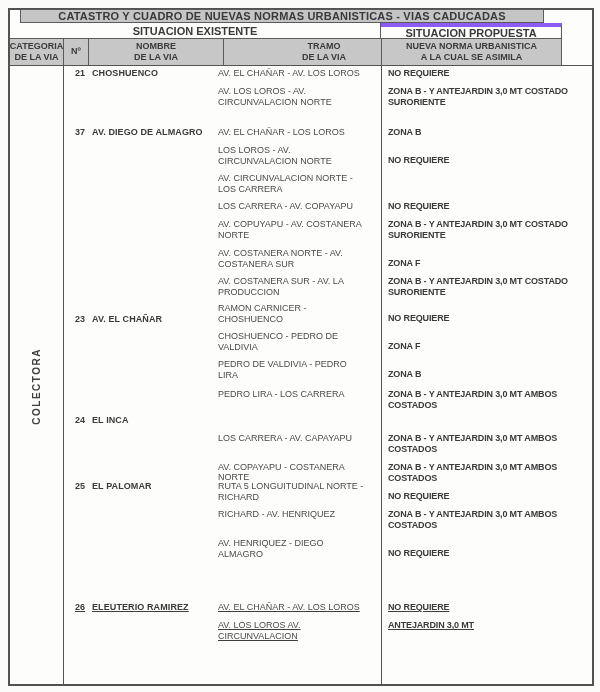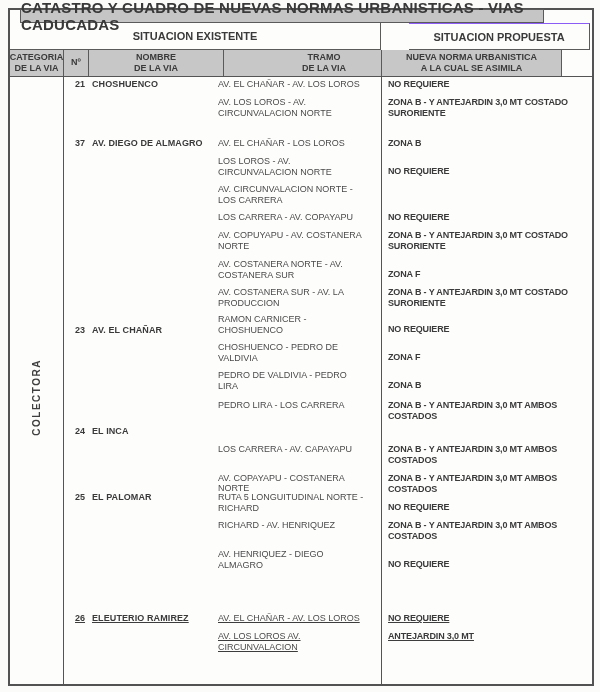--- a/index.html
+++ b/index.html
@@ -11,31 +11,31 @@
     position:absolute;left:8px;top:8px;width:586px;height:678px;
     border:2px solid #525252;background:#fdfdfc;
     display:flex;flex-direction:column;box-sizing:border-box;
   }
   
   .title-row{position:relative;height:13px;flex:0 0 auto;}
   .title-cell{
     position:absolute;left:10px;top:-1px;width:524px;height:14px;
     background:#c5c5c5;border:1px solid #5a5a5a;box-sizing:border-box;
     display:flex;align-items:center;justify-content:center;
-    font-size:15px;font-weight:bold;letter-spacing:.2px;color:#393939;
-  }
-  
-  .situ-row{height:27px;display:flex;flex:0 0 auto;gap:28px;}
+    font-size:11px;font-weight:bold;letter-spacing:.2px;color:#393939;
+  }
+  
+  .situ-row{height:16px;display:flex;flex:0 0 auto;}
   .situ-cell{
     box-sizing:border-box;display:flex;align-items:center;justify-content:center;
     font-size:11px;font-weight:bold;color:#3a3a3a;
     border-right:1px solid #5a5a5a;border-bottom:1px solid #5a5a5a;background:#fdfdfc;
   }
   .situ-exist{width:371px;}
-  .situ-prop{width:181px;border-top:1px solid #8b5cf6;}
+  .situ-prop{width:181px;border-top:4px solid #8b5cf6;}
   
   .head-row{height:26px;display:flex;flex:0 0 auto;border-bottom:1px solid #545454;}
   .head-cell{
     box-sizing:border-box;background:#c7c7c7;
     display:flex;align-items:center;justify-content:center;text-align:center;
     font-size:9px;font-weight:bold;line-height:11.5px;color:#3a3a3a;
     white-space:pre-line;border-left:1px solid #5a5a5a;
   }
   .hc-0{width:53px;border-left:none;}
   .hc-1{width:25px;}

